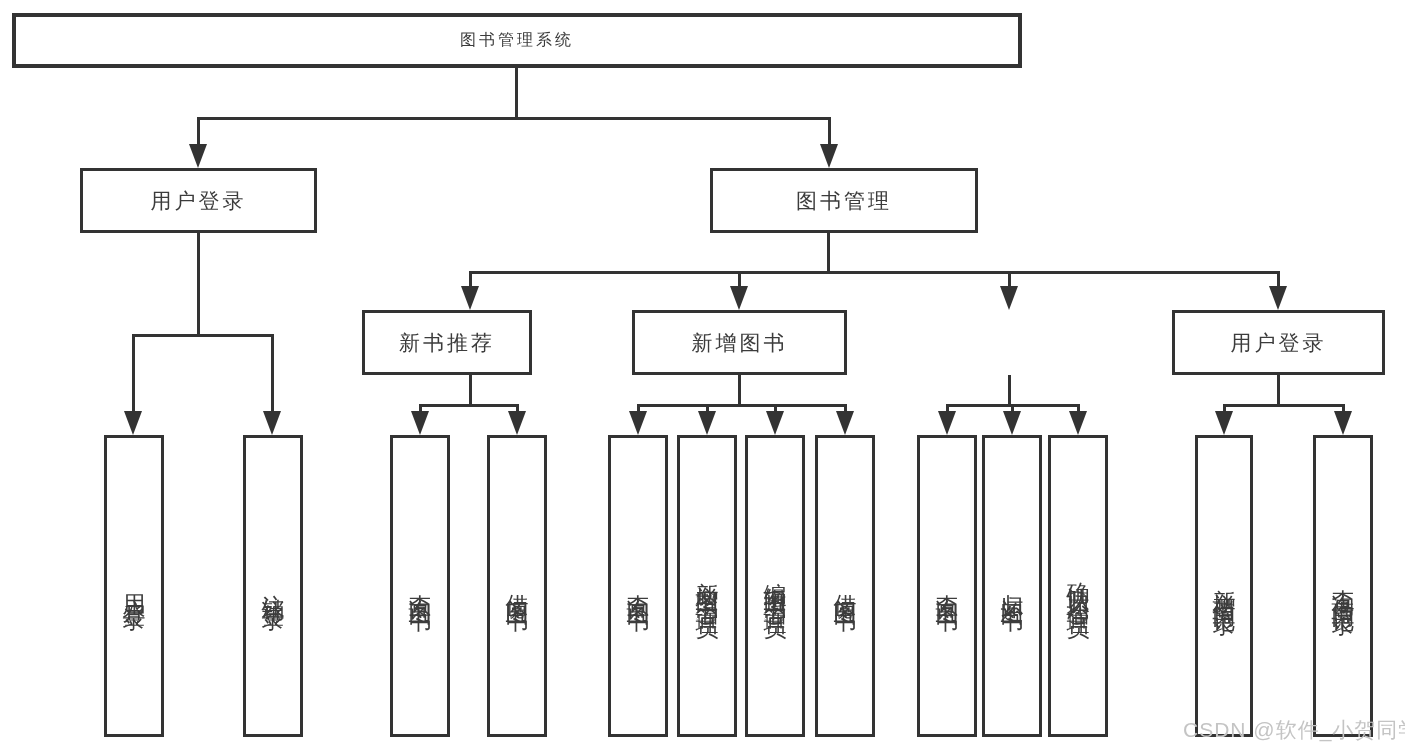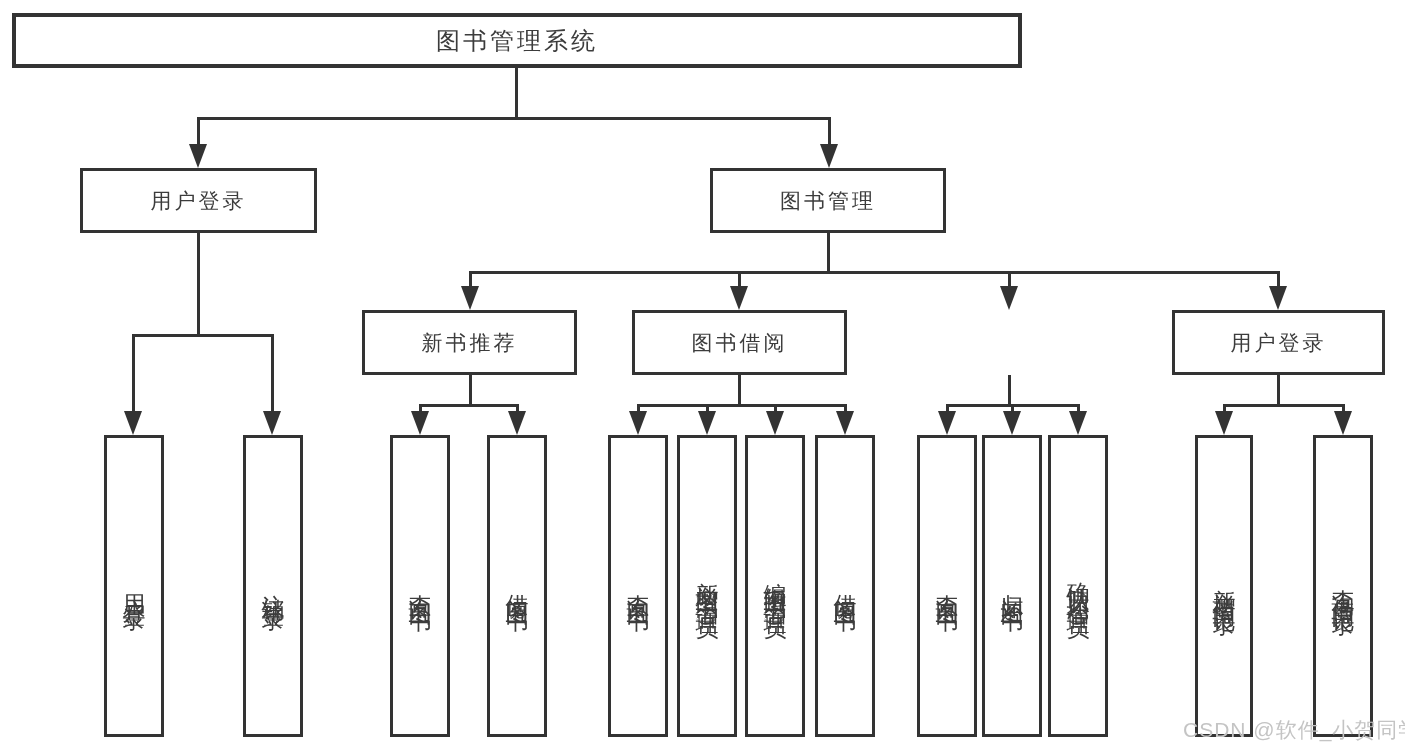--- a/index.html
+++ b/index.html
@@ -5,21 +5,21 @@
   html,body{margin:0;padding:0;background:#ffffff;}
   .canvas{
     position:relative;width:1405px;height:747px;background:#ffffff;overflow:hidden;
     font-family:"Liberation Sans","DejaVu Sans",sans-serif;color:#3c3c3c;
   }
   .box{
     position:absolute;box-sizing:border-box;border:3px solid #333333;background:#ffffff;
     display:flex;align-items:center;justify-content:center;
     font-size:21px;letter-spacing:3px;white-space:nowrap;
   }
-  .box.root{border-width:4px;font-size:24px;}
+  .box.root{border-width:4px;font-size:16px;}
   .box.vbox{
     writing-mode:vertical-rl;text-orientation:mixed;
     font-size:23px;letter-spacing:5px;line-height:1;white-space:normal;
   }
   .hl,.vl{position:absolute;background:#333333;}
   .hl{height:3px;}
   .vl{width:3px;}
   .arrow{
     position:absolute;width:0;height:0;
     border-left:9px solid transparent;border-right:9px solid transparent;
@@ -38,42 +38,42 @@
   <div class="box root" style="left:12px;top:13px;width:1010px;height:55px;">图书管理系统</div>
 
   <div class="vl" style="left:515px;top:68px;height:51px;"></div>
   <div class="hl" style="left:197px;top:117px;width:634px;"></div>
   <div class="vl" style="left:197px;top:117px;height:30px;"></div>
   <div class="vl" style="left:828px;top:117px;height:30px;"></div>
   <div class="arrow" style="left:189px;top:144px;"></div>
   <div class="arrow" style="left:820px;top:144px;"></div>
 
   <div class="box" style="left:80px;top:168px;width:237px;height:65px;">用户登录</div>
-  <div class="box" style="left:710px;top:168px;width:236px;height:65px;">图书管理</div>
+  <div class="box" style="left:710px;top:168px;width:268px;height:65px;">图书管理</div>
 
   <div class="vl" style="left:197px;top:233px;height:103px;"></div>
   <div class="hl" style="left:132px;top:334px;width:141px;"></div>
   <div class="vl" style="left:132px;top:334px;height:80px;"></div>
   <div class="vl" style="left:271px;top:334px;height:80px;"></div>
   <div class="arrow" style="left:124px;top:411px;"></div>
   <div class="arrow" style="left:263px;top:411px;"></div>
 
   <div class="vl" style="left:827px;top:233px;height:40px;"></div>
   <div class="hl" style="left:469px;top:271px;width:811px;"></div>
   <div class="vl" style="left:469px;top:271px;height:18px;"></div>
   <div class="vl" style="left:738px;top:271px;height:18px;"></div>
   <div class="vl" style="left:1008px;top:271px;height:18px;"></div>
   <div class="vl" style="left:1277px;top:271px;height:18px;"></div>
   <div class="arrow" style="left:461px;top:286px;"></div>
   <div class="arrow" style="left:730px;top:286px;"></div>
   <div class="arrow" style="left:1000px;top:286px;"></div>
   <div class="arrow" style="left:1269px;top:286px;"></div>
 
-  <div class="box" style="left:362px;top:310px;width:215px;height:65px;">新书推荐</div>
-  <div class="box" style="left:632px;top:310px;width:215px;height:65px;">图书借阅</div>
+  <div class="box" style="left:362px;top:310px;width:170px;height:65px;">新书推荐</div>
+  <div class="box" style="left:632px;top:310px;width:215px;height:65px;">新增图书</div>
   <div class="box" style="left:1172px;top:310px;width:213px;height:65px;">用户登录</div>
 
   <div class="vl" style="left:469px;top:375px;height:31px;"></div>
   <div class="hl" style="left:419px;top:404px;width:99px;"></div>
   <div class="vl" style="left:419px;top:404px;height:12px;"></div>
   <div class="vl" style="left:516px;top:404px;height:12px;"></div>
   <div class="arrow" style="left:411px;top:411px;"></div>
   <div class="arrow" style="left:508px;top:411px;"></div>
 
   <div class="vl" style="left:738px;top:375px;height:31px;"></div>

